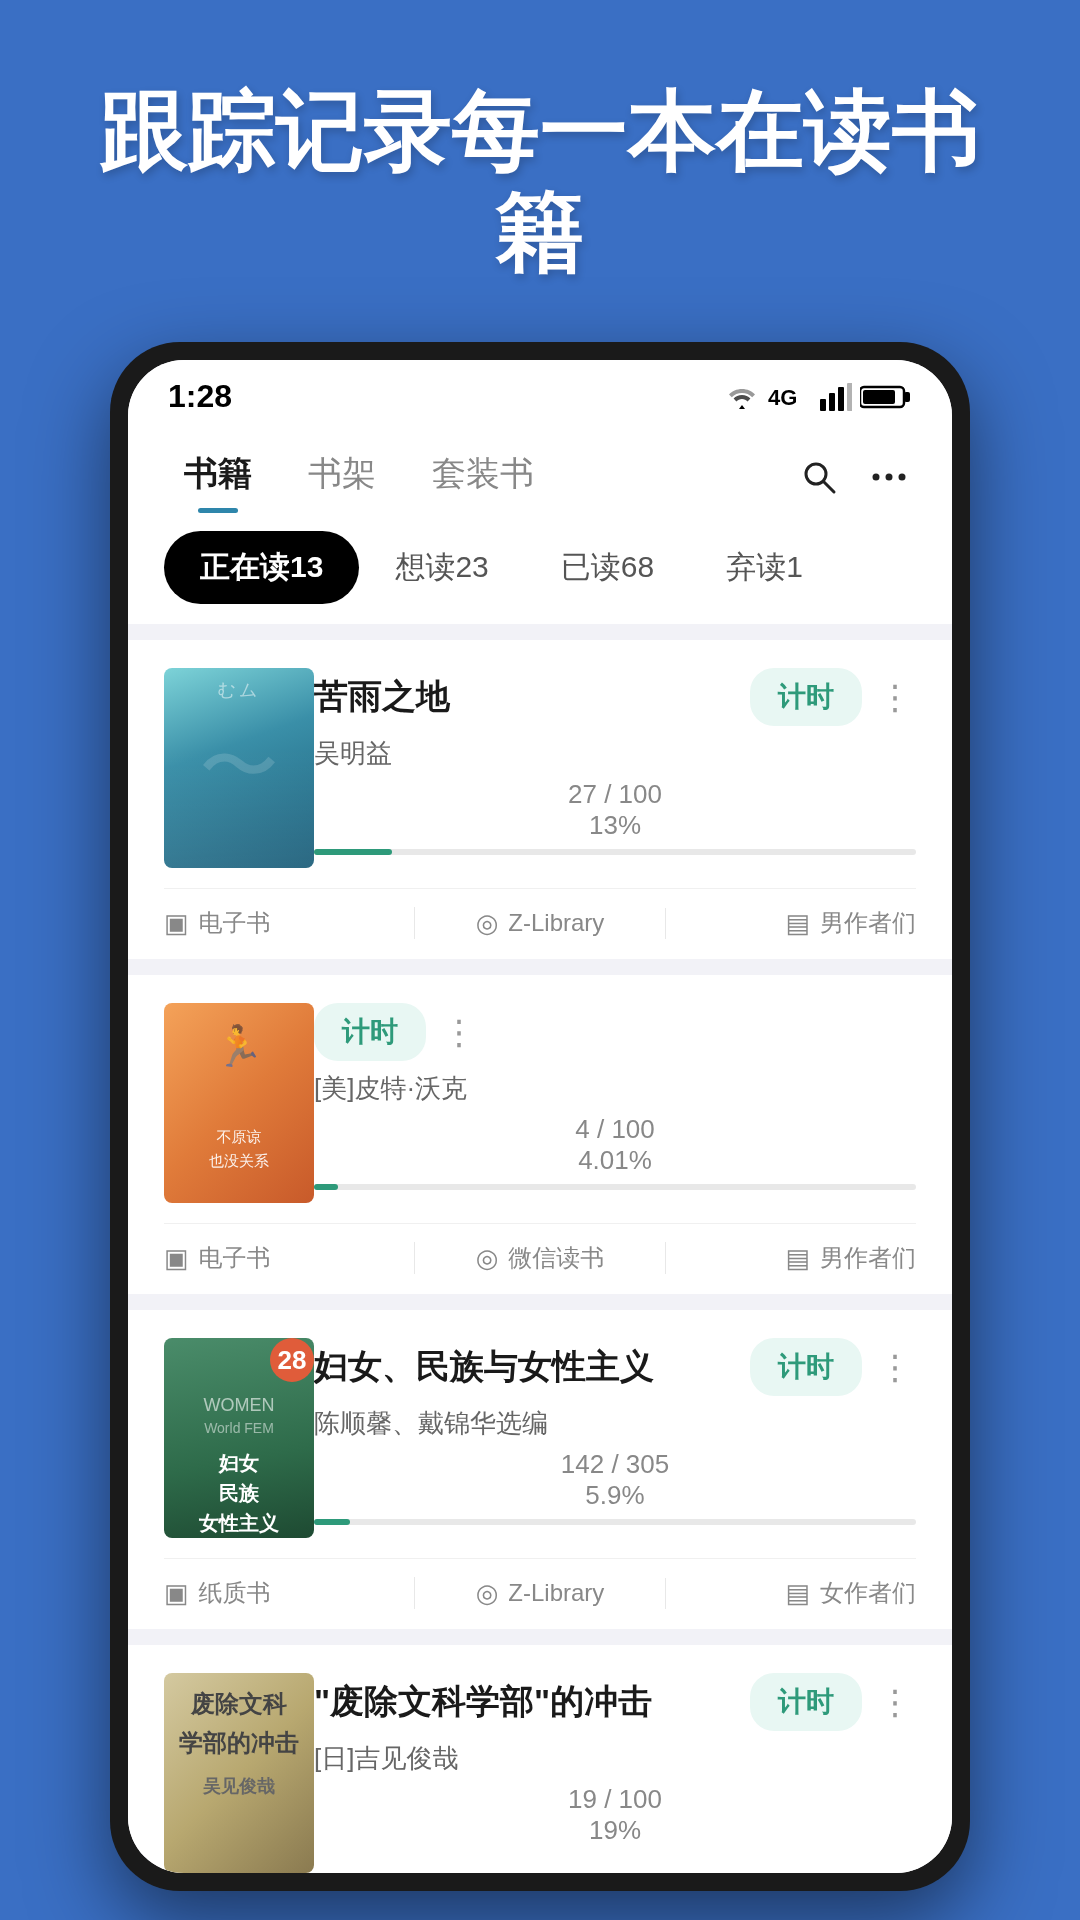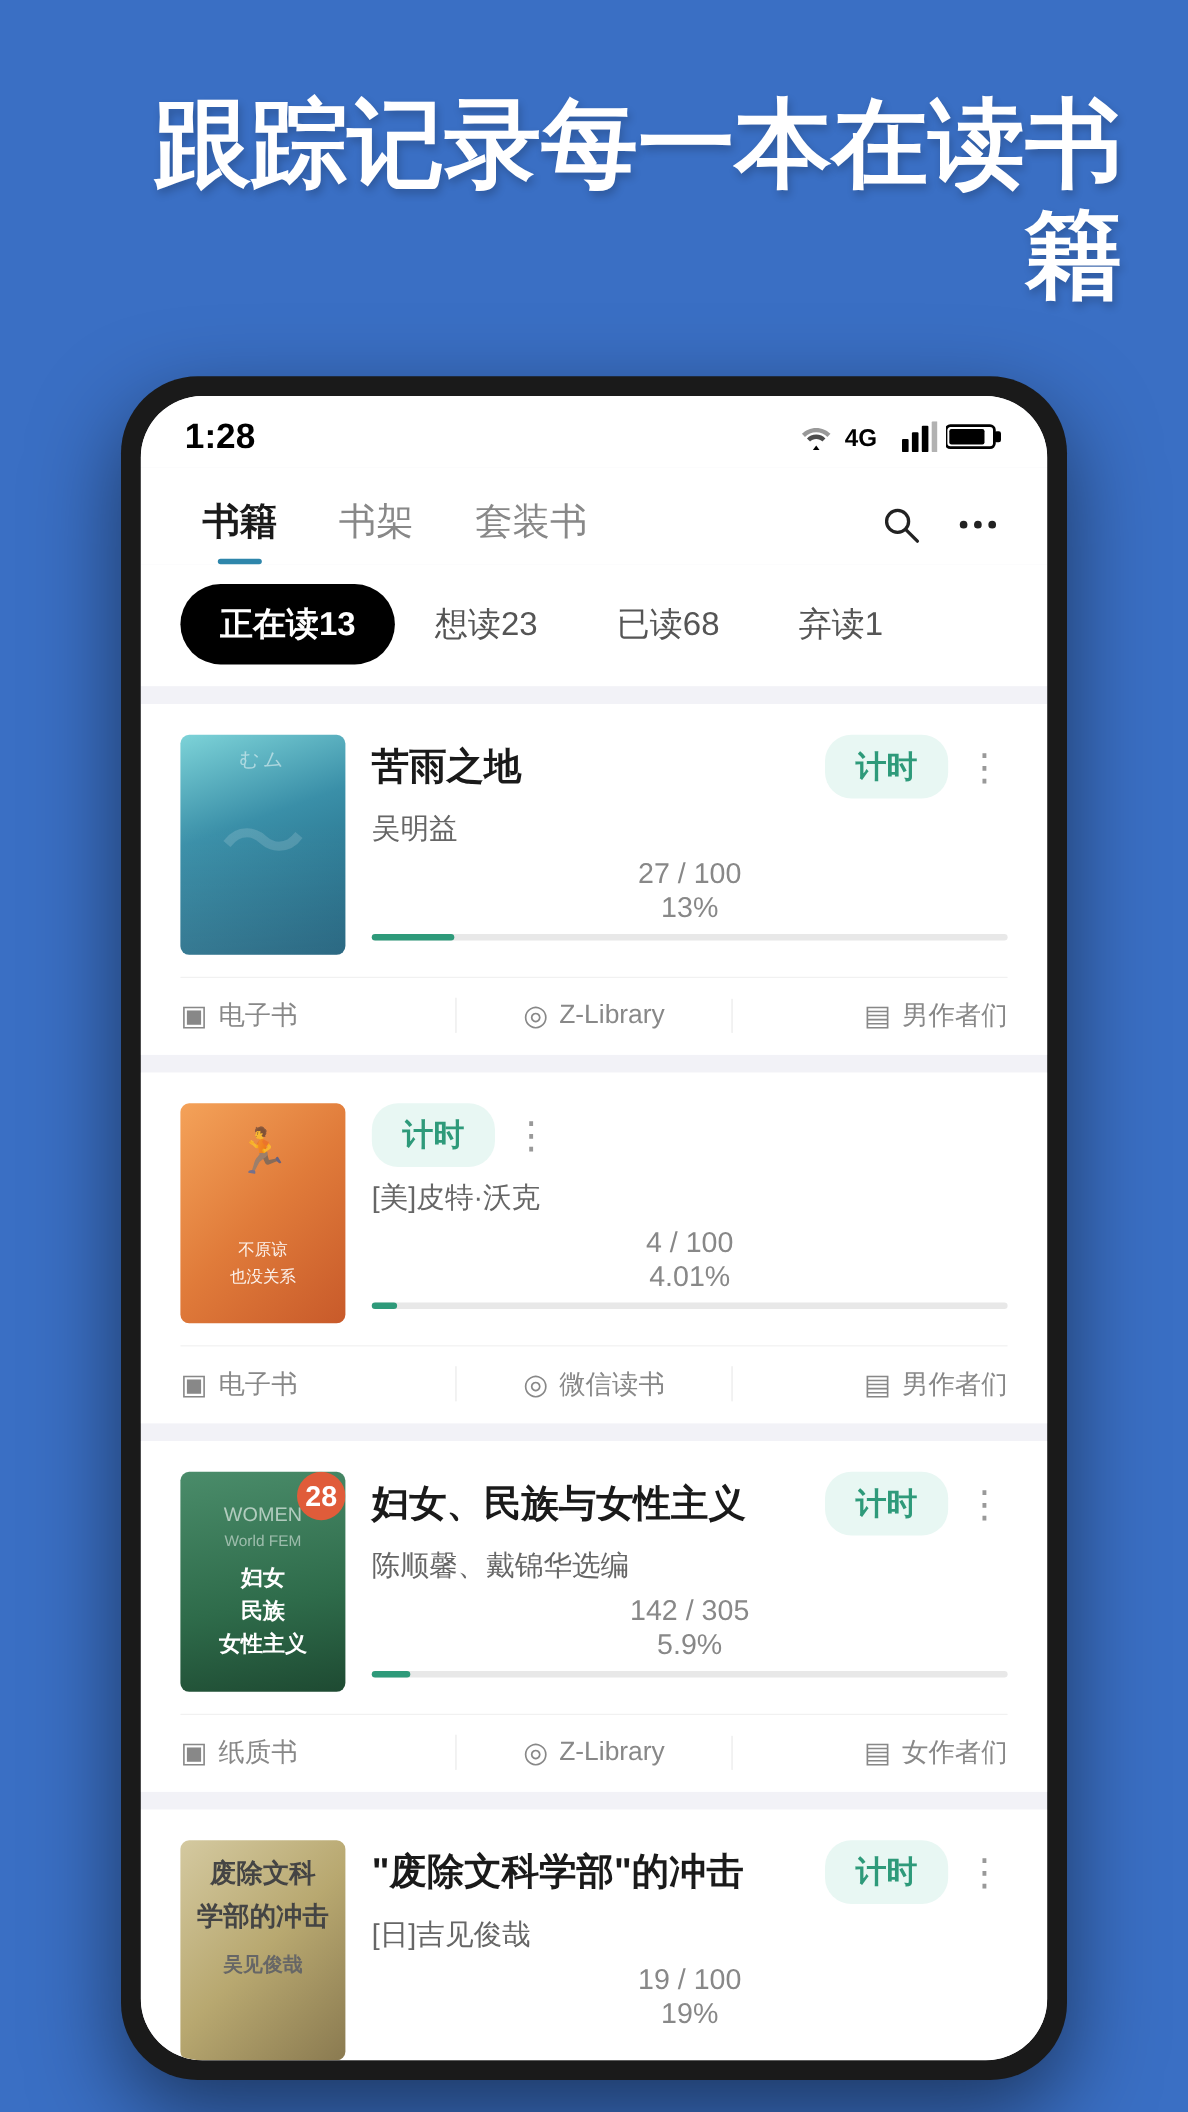--- a/index.html
+++ b/index.html
@@ -16,21 +16,20 @@
     .banner {
       text-align: center;
       padding: 80px 60px 60px;
       color: white;
     }
     .banner-title {
       font-size: 88px;
       font-weight: 900;
       line-height: 1.15;
       text-shadow: 2px 4px 8px rgba(0,0,0,0.2);
-      text-align: right;
     }
 
     
     .phone-shell {
       width: 860px;
       margin: 0 auto 40px;
       background: #1a1a1a;
       border-radius: 70px;
       padding: 18px;
       box-shadow: 0 30px 80px rgba(0,0,0,0.5);
@@ -143,21 +142,20 @@
 
     
     .book-card {
       background: white;
       margin: 0 0 16px 0;
       padding: 28px 36px 0;
     }
     .book-main-row {
       display: flex;
       align-items: flex-start;
-      gap: 24px;
     }
     .book-cover {
       width: 150px;
       height: 200px;
       border-radius: 8px;
       flex-shrink: 0;
       position: relative;
       overflow: hidden;
     }
     .badge-number {
@@ -286,21 +284,21 @@
     }
     .cover-book4 {
       background: linear-gradient(135deg, #d4c9a0 0%, #b8a870 50%, #8a7a50 100%);
     }
     .cover-women-fem {
       position: absolute;
       top: 0; left: 0; right: 0; bottom: 0;
       display: flex;
       flex-direction: column;
       align-items: center;
-      justify-content: center;
+      justify-content: flex-end;
       color: white;
       font-size: 16px;
       text-align: center;
     }
     .cover-women-fem .main-text {
       font-size: 22px;
       font-weight: 700;
       line-height: 1.5;
     }
     .cover-book4-text {

